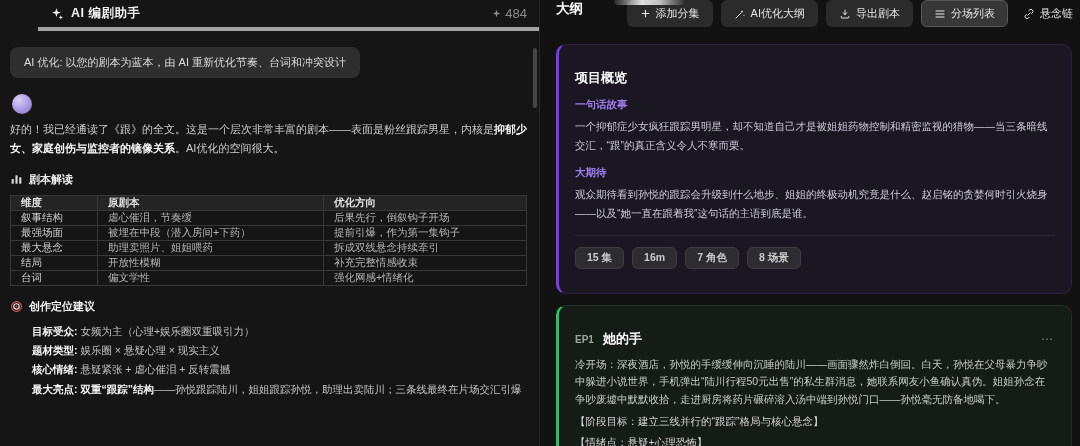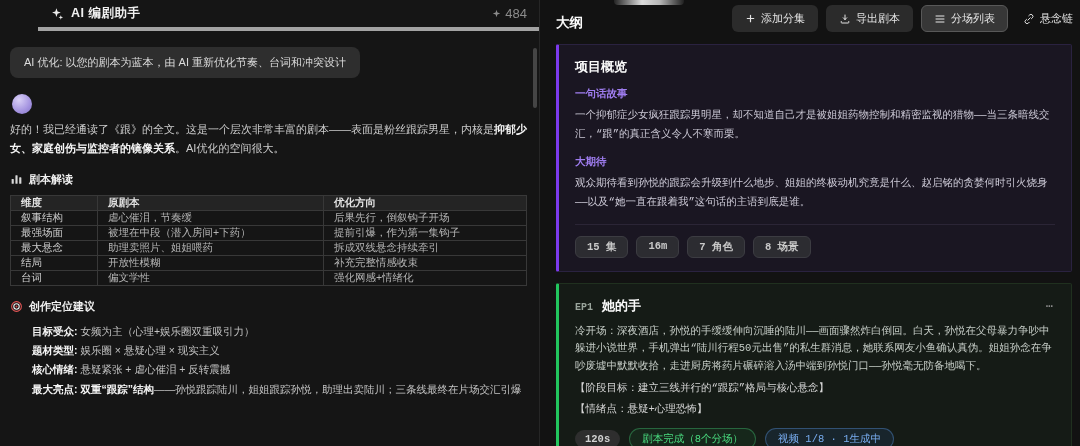--- a/index.html
+++ b/index.html
@@ -27,30 +27,30 @@
   table.analysis th, table.analysis td { border:1px solid #383838; padding:0 10px; text-align:left; }
   table.analysis th { background:#242424; color:#e2e2e2; font-weight:bold; }
   table.analysis td { color:#b5b5b5; }
   table.analysis td:first-child { color:#cecece; }
   .pos-list { margin:4px 0 0 22px; }
   .pos-item { font-size:10.5px; line-height:1.85; color:#c3c3c3; }
   .scroll-thumb { position:absolute; right:2px; top:48px; width:4px; height:60px; background:#454545; border-radius:2px; }
 
   
   .right-panel { flex:1; background:#121212; display:flex; flex-direction:column; overflow:hidden; }
-  .rp-header { height:32px; flex:none; display:flex; align-items:flex-end; padding:0 4px 0 16px; }
+  .rp-header { height:32px; flex:none; display:flex; align-items:flex-start; padding:0 4px 0 16px; }
   .rp-title { font-size:13.5px; font-weight:bold; color:#fafafa; }
   .toolbar { margin-left:auto; display:flex; gap:8px; align-items:center; }
   .tbtn { display:flex; align-items:center; gap:5px; background:#2b2b2b; color:#e3e3e3;
           font-size:11px; padding:5px 12px; border-radius:6px; border:1px solid transparent;
           white-space:nowrap; cursor:pointer; }
   .tbtn.selected { background:#373737; border-color:#585858; }
   .tbtn.ghost { background:transparent; padding:5px 2px 5px 6px; }
   .outline-body { padding:12px 8px 0 16px; overflow:hidden; }
-  .card { border-radius:2px; padding:13px 16px;font-family:Liberation Mono, monospace; }
+  .card { border-radius:10px; padding:24px 16px; }
   .card.overview { background:#1a1622; border:1px solid #2a2240; border-left:3px solid #7c3aed; }
   .card.episode  { background:#151b16; border:1px solid #20301f; border-left:3px solid #22c55e; margin-top:11px; }
   .card-title { font-size:13px; font-weight:bold; color:#fafafa; }
   .plabel { font-size:10.5px; font-weight:bold; color:#9f7df0; margin-top:11px; }
   .ptext  { font-size:10.5px; line-height:1.8; color:#ccc9d6; margin-top:5px; }
   .divider { height:1px; background:#2b2536; margin:12px 0 11px; }
   .stats { display:flex; gap:8px; }
   .stat { background:#2c2c31; border:1px solid #3c3c42; border-radius:6px; padding:3px 11px; font-size:10.5px; font-weight:bold; color:#c9c9c9; }
   .ep-head { display:flex; align-items:baseline; gap:9px; }
   .ep-label { font-size:10px; font-weight:bold; color:#9aa59c; }
@@ -177,20 +177,30 @@
         <div class="tbtn">
           <span class="icon">
             <svg width="11" height="11" viewBox="0 0 24 24" fill="none" stroke="#e3e3e3" stroke-width="2.6" stroke-linecap="round">
                 <path d="M12 5v14M5 12h14"></path>
               </svg>
           </span>
           <span>添加分集</span>
         </div>
         <div class="tbtn">
           <span class="icon">
+            <svg width="12" height="12" viewBox="0 0 24 24" fill="none" stroke="#e3e3e3" stroke-width="2" stroke-linecap="round">
+                <path d="M4 20L14 10"></path>
+                <path d="M16 4.5l.8 2.2 2.2.8-2.2.8-.8 2.2-.8-2.2-2.2-.8 2.2-.8z" fill="#e3e3e3" stroke="none"></path>
+                <path d="M20 12.5l.5 1.5 1.5.5-1.5.5-.5 1.5-.5-1.5-1.5-.5 1.5-.5z" fill="#e3e3e3" stroke="none"></path>
+              </svg>
+          </span>
+          <span>AI优化大纲</span>
+        </div>
+        <div class="tbtn">
+          <span class="icon">
             <svg width="12" height="12" viewBox="0 0 24 24" fill="none" stroke="#e3e3e3" stroke-width="2" stroke-linecap="round" stroke-linejoin="round">
                 <path d="M12 4v9m0 0l-3.5-3.5M12 13l3.5-3.5"></path>
                 <path d="M4.5 17v2a1 1 0 001 1h13a1 1 0 001-1v-2"></path>
               </svg>
           </span>
           <span>导出剧本</span>
         </div>
         <div class="tbtn selected">
           <span class="icon">
             <svg width="12" height="12" viewBox="0 0 24 24" fill="none" stroke="#e9e9e9" stroke-width="2" stroke-linecap="round">

